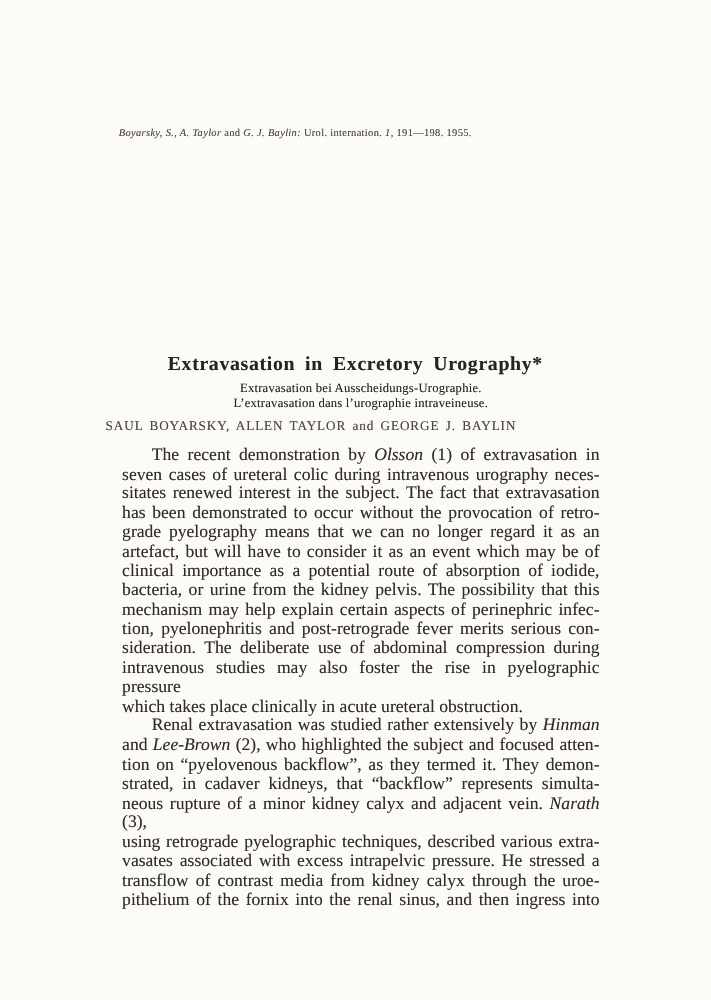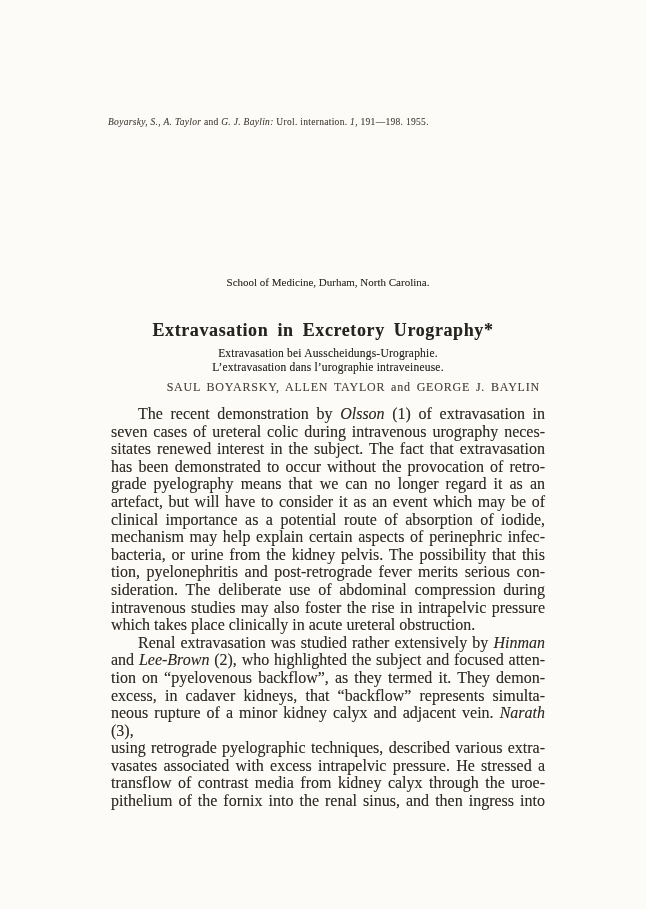--- a/index.html
+++ b/index.html
@@ -58,24 +58,24 @@
     text-align: center;
     font-size: 11.5px;
     font-weight: normal;
     letter-spacing: 0.2px;
     color: var(--heading_ink, #262420);
   }
   .subtitle.de { top: 347px; }
   .subtitle.fr { top: 361px; }
   .authors {
     position: absolute;
-    left: 106px;
+    left: 96px;
     top: 380px;
     width: 434px;
-    text-align: right;
+    text-align: left;
     font-size: 12px;
     letter-spacing: 0.8px;
     word-spacing: 2px;
     color: var(--faded_ink, #4d483f);
   }
 
   
   .article-body {
     position: absolute;
     left: 111px;
@@ -119,52 +119,51 @@
   i { font-style: italic; }
 </style>
 </head>
 <body>
 
 <div class="page">
 
   <div class="citation"><i>Boyarsky, S., A. Taylor</i><span> and </span><i>G. J. Baylin:</i><span> Urol. internation. </span><i>1</i><span>, 191—198. 1955.</span></div>
 
   <div class="affiliation">
-    <div>School of Medicine, Durham, North Carolina.</div>
   </div>
 
   <div class="article-title">Extravasation in Excretory Urography*</div>
 
   <div class="subtitle de">Extravasation bei Ausscheidungs-Urographie.</div>
 
   <div class="subtitle fr">L’extravasation dans l’urographie intraveineuse.</div>
 
   <div class="authors">SAUL BOYARSKY, ALLEN TAYLOR and GEORGE J. BAYLIN</div>
 
   <div class="article-body">
       <div class="para">
         <div class="line"><span>The recent demonstration by </span><i>Olsson</i><span> (1) of extravasation in</span></div>
         <div class="line"><span>seven cases of ureteral colic during intravenous urography neces-</span></div>
         <div class="line"><span>sitates renewed interest in the subject. The fact that extravasation</span></div>
         <div class="line"><span>has been demonstrated to occur without the provocation of retro-</span></div>
         <div class="line"><span>grade pyelography means that we can no longer regard it as an</span></div>
         <div class="line"><span>artefact, but will have to consider it as an event which may be of</span></div>
         <div class="line"><span>clinical importance as a potential route of absorption of iodide,</span></div>
+        <div class="line"><span>bacteria, or urine from the kidney pelvis. The possibility that this</span></div>
         <div class="line"><span>mechanism may help explain certain aspects of perinephric infec-</span></div>
-        <div class="line"><span>bacteria, or urine from the kidney pelvis. The possibility that this</span></div>
         <div class="line"><span>tion, pyelonephritis and post-retrograde fever merits serious con-</span></div>
         <div class="line"><span>sideration. The deliberate use of abdominal compression during</span></div>
-        <div class="line"><span>intravenous studies may also foster the rise in intrapelvic pressure</span></div>
+        <div class="line"><span>intravenous studies may also foster the rise in pyelographic pressure</span></div>
         <div class="line"><span>which takes place clinically in acute ureteral obstruction.</span></div>
       </div>
       <div class="para continues">
         <div class="line"><span>Renal extravasation was studied rather extensively by </span><i>Hinman</i></div>
         <div class="line"><span>and </span><i>Lee-Brown</i><span> (2), who highlighted the subject and focused atten-</span></div>
         <div class="line"><span>tion on “pyelovenous backflow”, as they termed it. They demon-</span></div>
-        <div class="line"><span>excess, in cadaver kidneys, that “backflow” represents simulta-</span></div>
+        <div class="line"><span>strated, in cadaver kidneys, that “backflow” represents simulta-</span></div>
         <div class="line"><span>neous rupture of a minor kidney calyx and adjacent vein. </span><i>Narath</i><span> (3),</span></div>
         <div class="line"><span>using retrograde pyelographic techniques, described various extra-</span></div>
         <div class="line"><span>vasates associated with excess intrapelvic pressure. He stressed a</span></div>
         <div class="line"><span>transflow of contrast media from kidney calyx through the uroe-</span></div>
         <div class="line"><span>pithelium of the fornix into the renal sinus, and then ingress into</span></div>
       </div>
     </div>
 
 
 </div>

